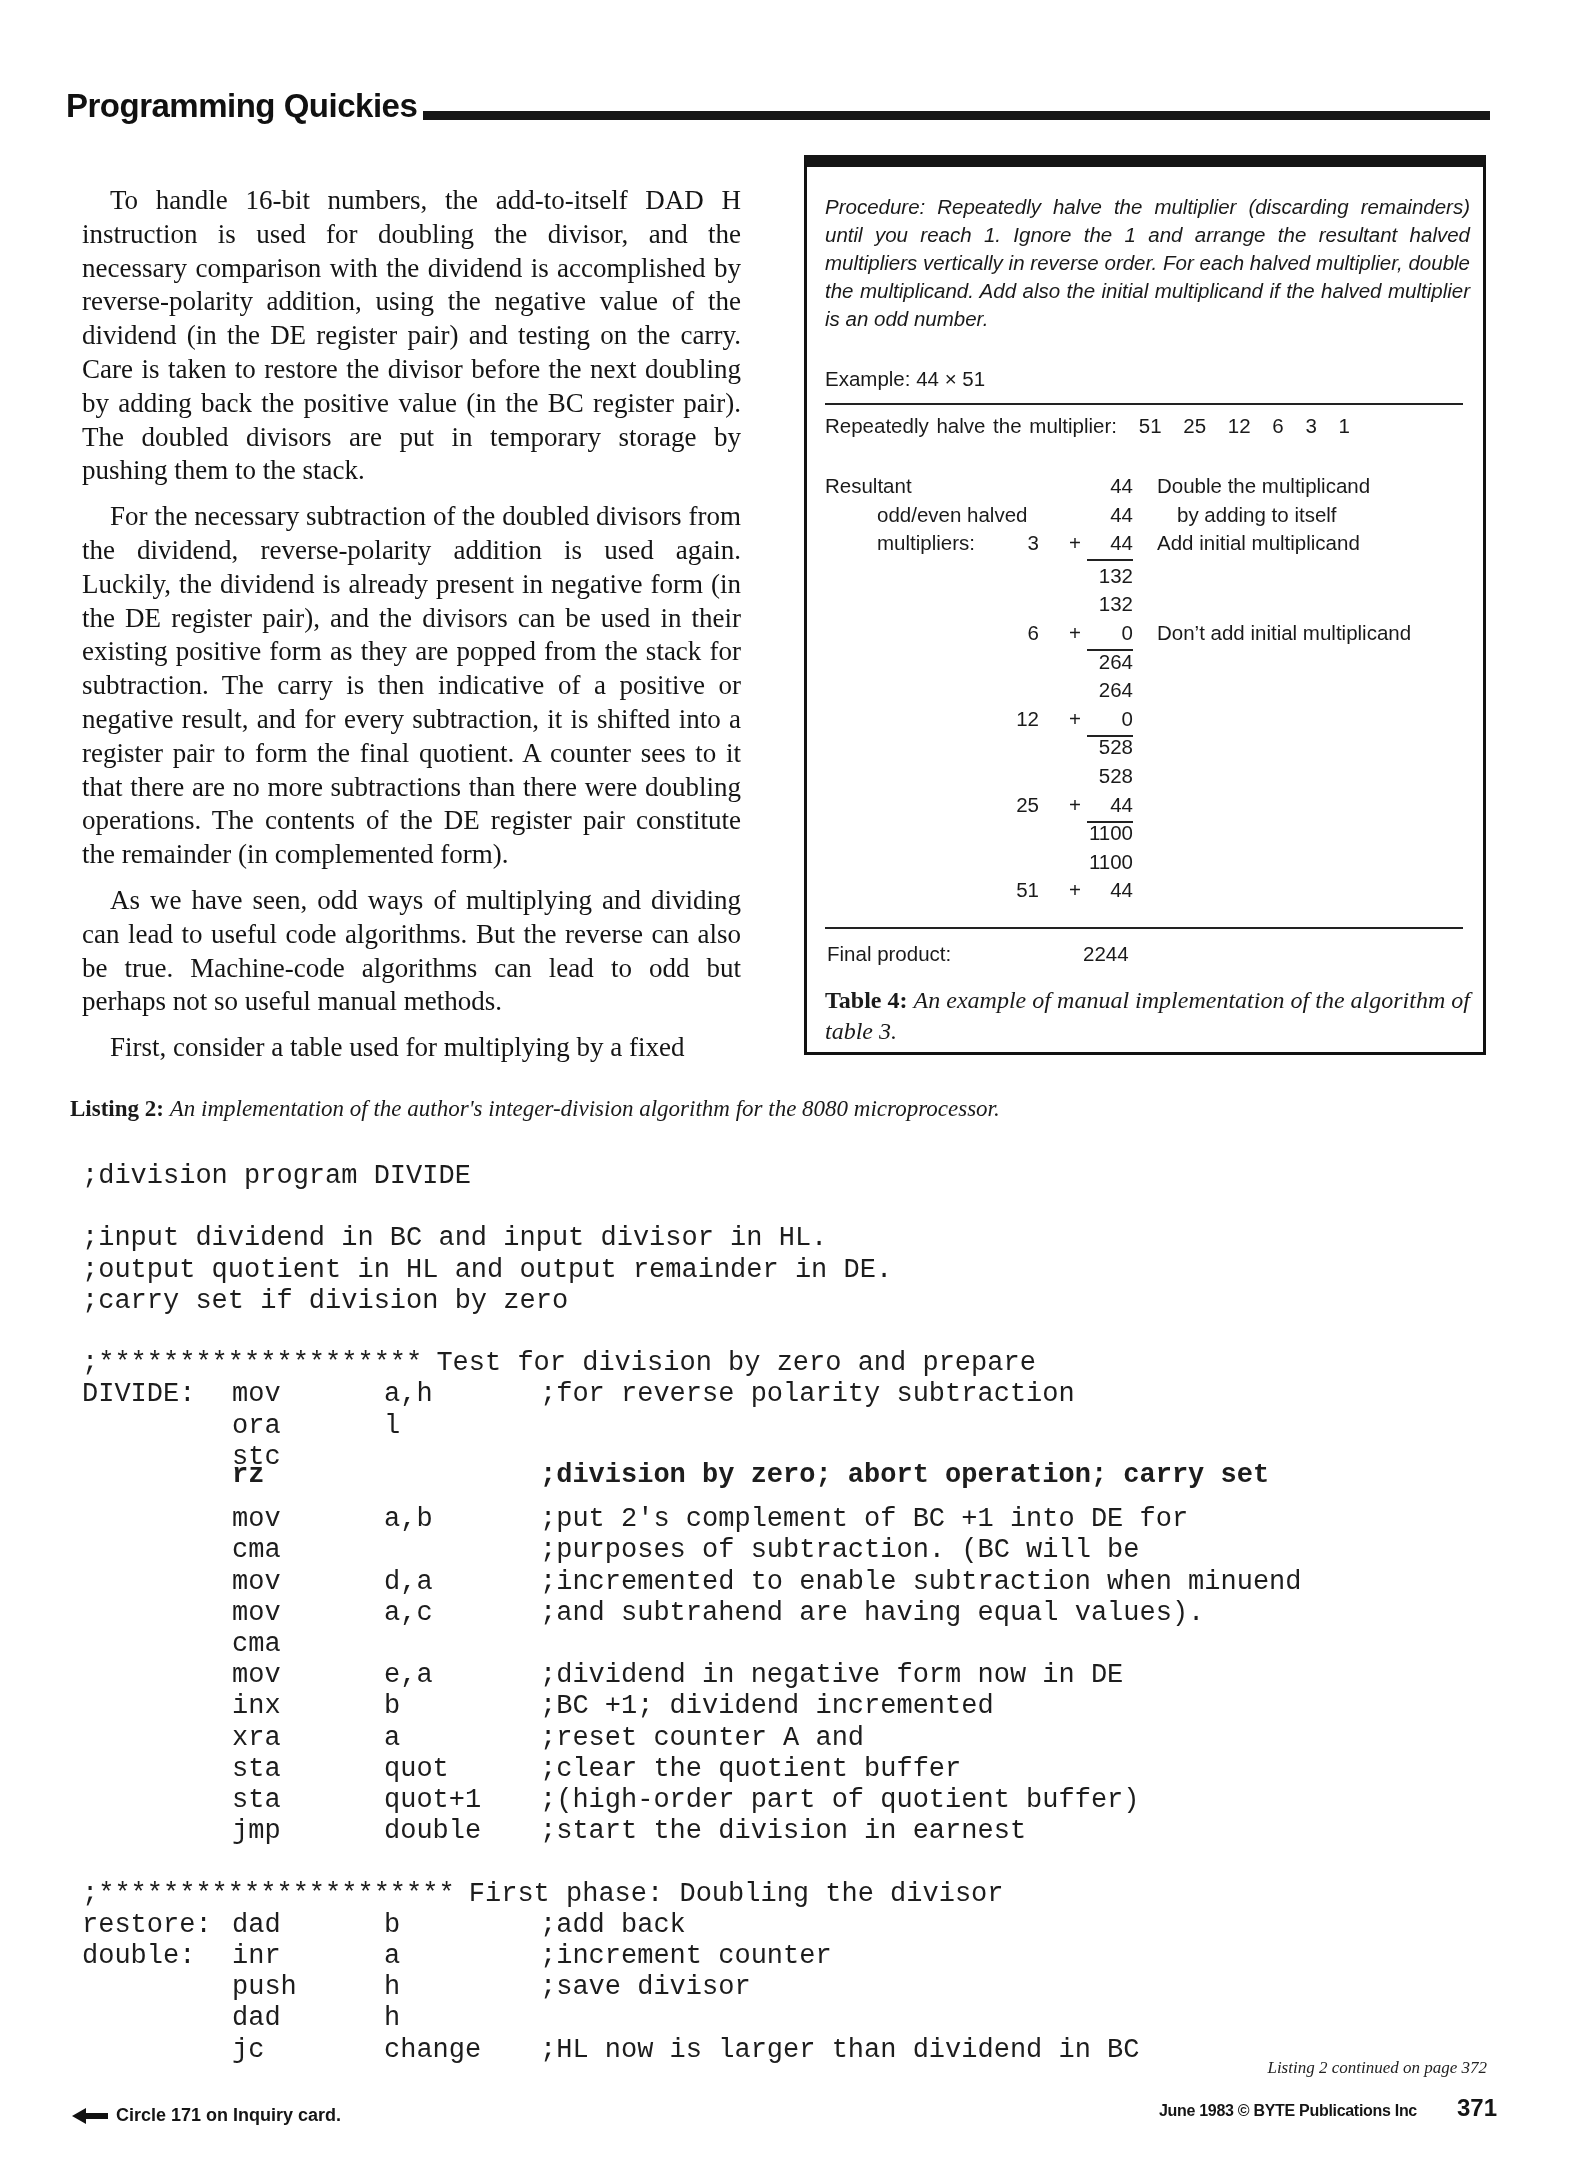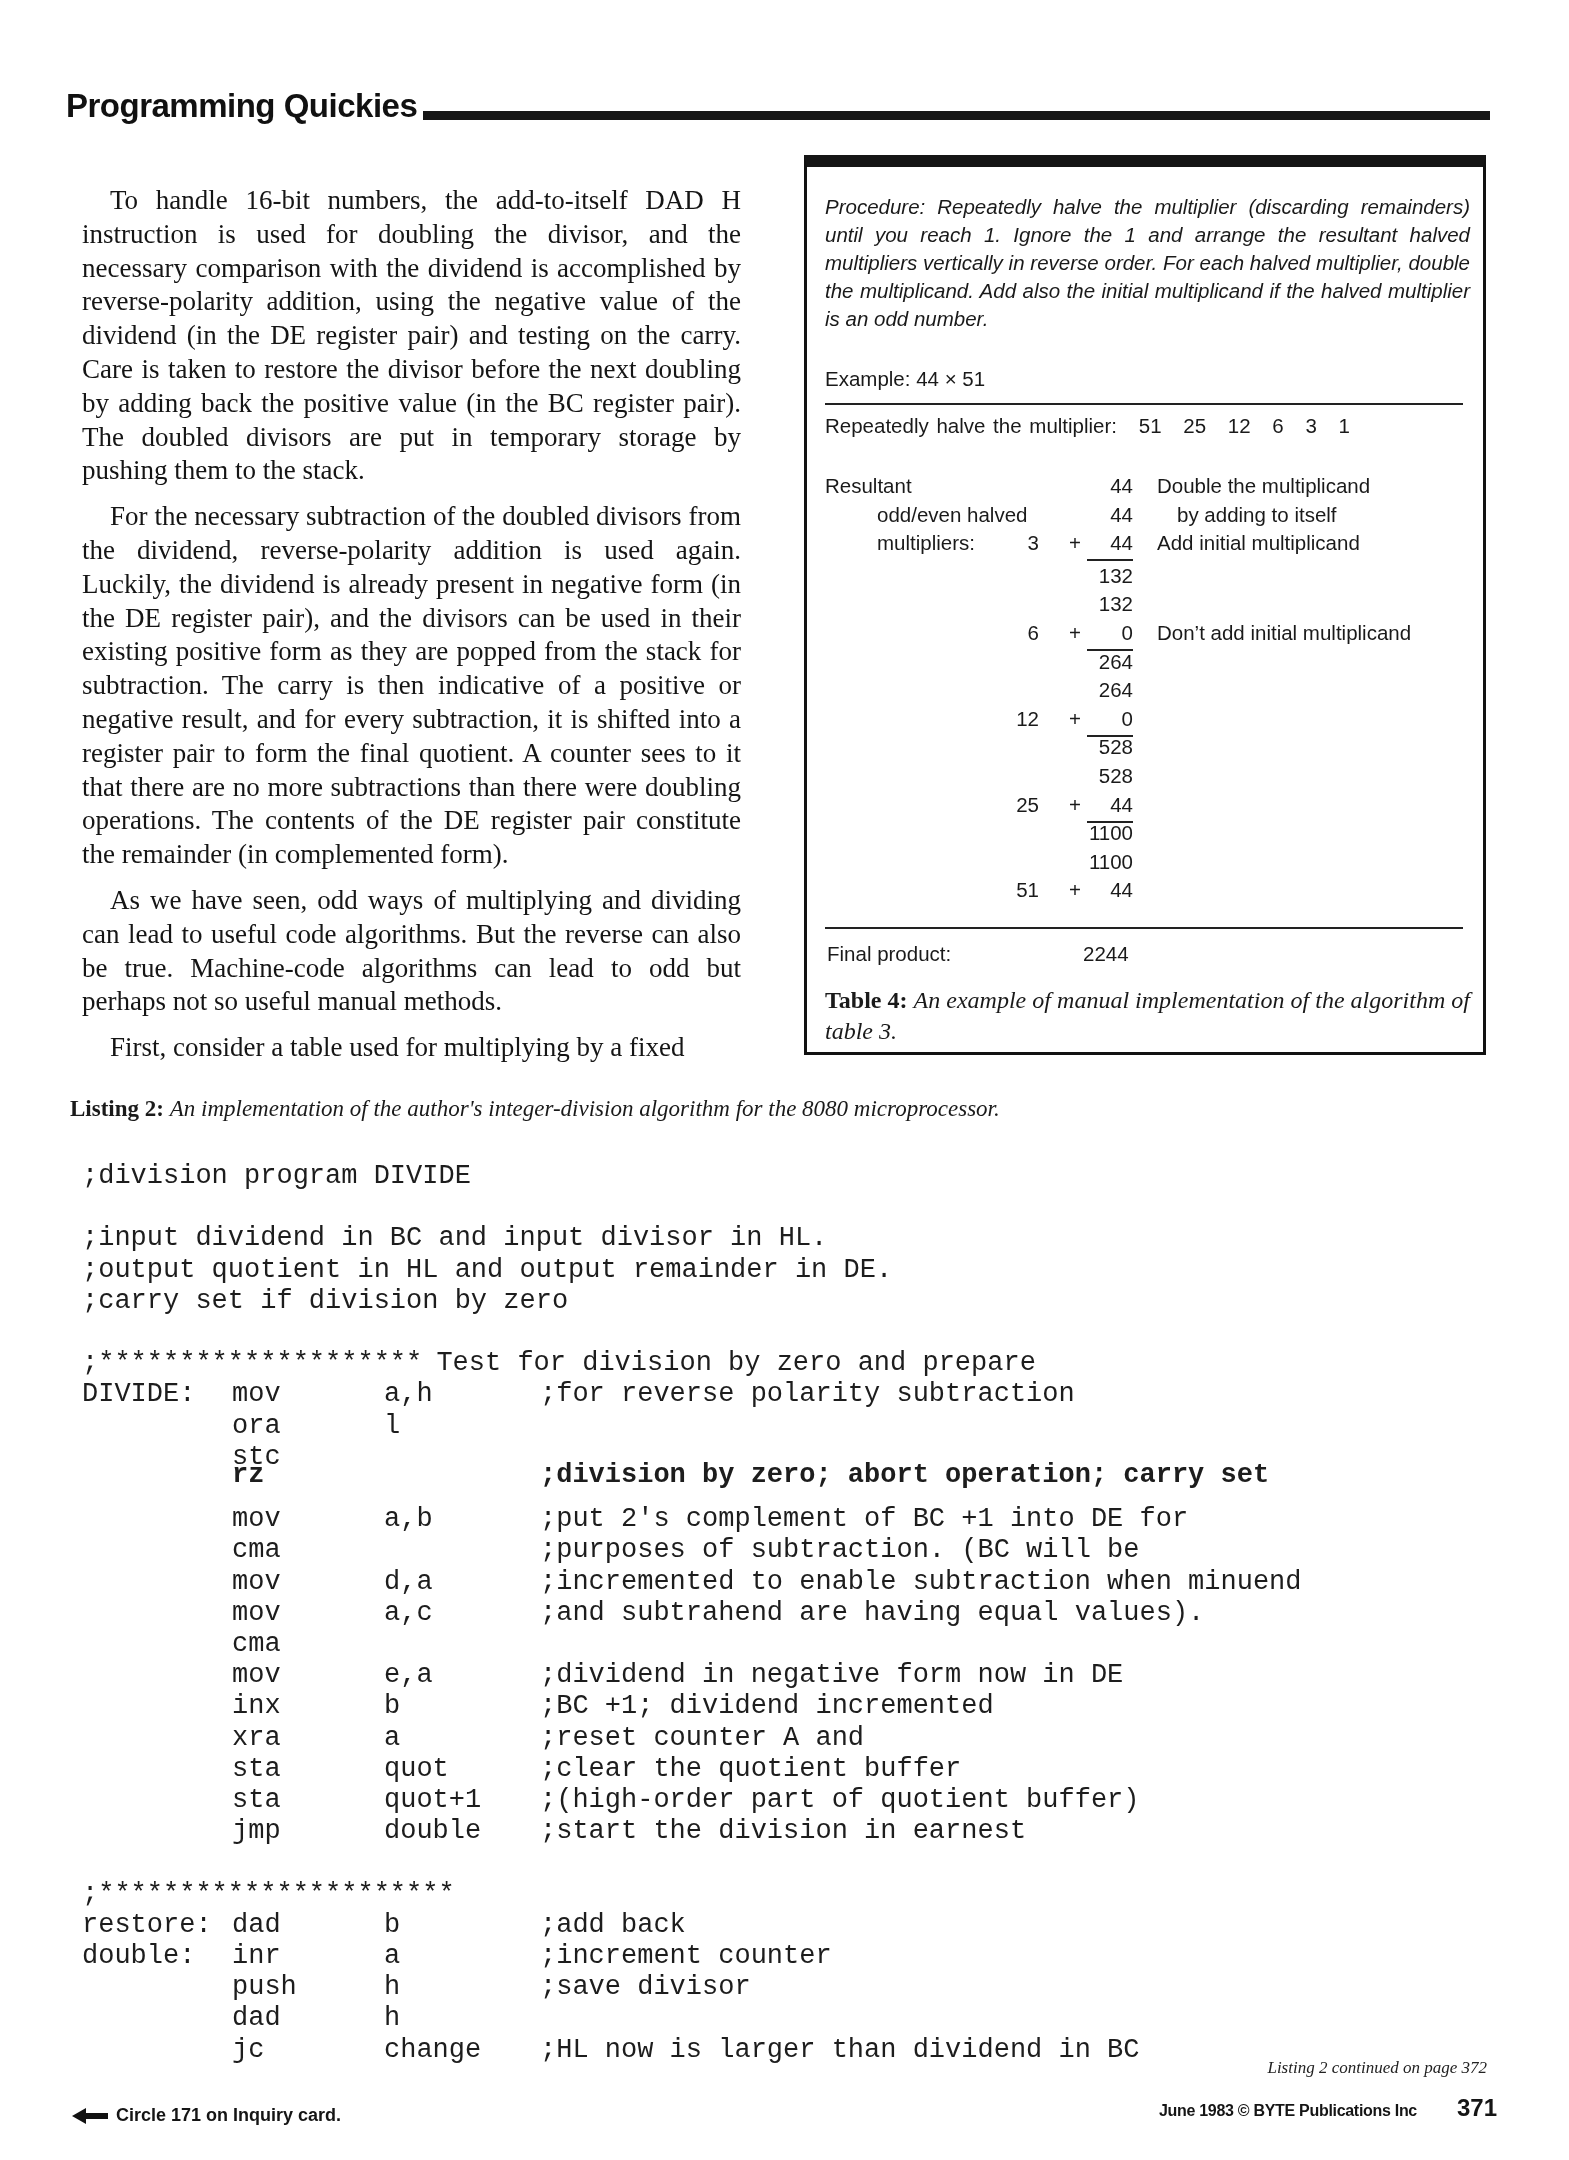--- a/index.html
+++ b/index.html
@@ -260,21 +260,21 @@
     <div class="ln" style="top: 405.6px; width: 1380px;"><span class="op">mov</span><span class="arg">d,a</span><span class="cmt">;incremented to enable subtraction when minuend</span></div>
     <div class="ln" style="top: 436.8px; width: 1380px;"><span class="op">mov</span><span class="arg">a,c</span><span class="cmt">;and subtrahend are having equal values).</span></div>
     <div class="ln" style="top: 468px; width: 1380px;"><span class="op">cma</span></div>
     <div class="ln" style="top: 499.2px; width: 1380px;"><span class="op">mov</span><span class="arg">e,a</span><span class="cmt">;dividend in negative form now in DE</span></div>
     <div class="ln" style="top: 530.4px; width: 1380px;"><span class="op">inx</span><span class="arg">b</span><span class="cmt">;BC +1; dividend incremented</span></div>
     <div class="ln" style="top: 561.6px; width: 1380px;"><span class="op">xra</span><span class="arg">a</span><span class="cmt">;reset counter A and</span></div>
     <div class="ln" style="top: 592.8px; width: 1380px;"><span class="op">sta</span><span class="arg">quot</span><span class="cmt">;clear the quotient buffer</span></div>
     <div class="ln" style="top: 624px; width: 1380px;"><span class="op">sta</span><span class="arg">quot+1</span><span class="cmt">;(high-order part of quotient buffer)</span></div>
     <div class="ln" style="top: 655.2px; width: 1380px;"><span class="op">jmp</span><span class="arg">double</span><span class="cmt">;start the division in earnest</span></div>
     <div class="ln" style="top: 686.4px; width: 1380px;"></div>
-    <div class="ln" style="top: 717.6px; width: 1380px;"><span class="lbl">;**********************</span></div>
+    <div class="ln" style="top: 717.6px; width: 1380px;"><span class="lbl">;**********************</span><span class="cmt" style="left: 370.6px;"> First phase: Doubling the divisor</span></div>
     <div class="ln" style="top: 748.8px; width: 1380px;"><span class="lbl">restore:</span><span class="op">dad</span><span class="arg">b</span><span class="cmt">;add back</span></div>
     <div class="ln" style="top: 780px; width: 1380px;"><span class="lbl">double:</span><span class="op">inr</span><span class="arg">a</span><span class="cmt">;increment counter</span></div>
     <div class="ln" style="top: 811.2px; width: 1380px;"><span class="op">push</span><span class="arg">h</span><span class="cmt">;save divisor</span></div>
     <div class="ln" style="top: 842.4px; width: 1380px;"><span class="op">dad</span><span class="arg">h</span></div>
     <div class="ln" style="top: 873.6px; width: 1380px;"><span class="op">jc</span><span class="arg">change</span><span class="cmt">;HL now is larger than dividend in BC</span></div>
   </div>
 
 <div class="continued">Listing 2 continued on page 372</div>
 
 <div class="footer-left">

